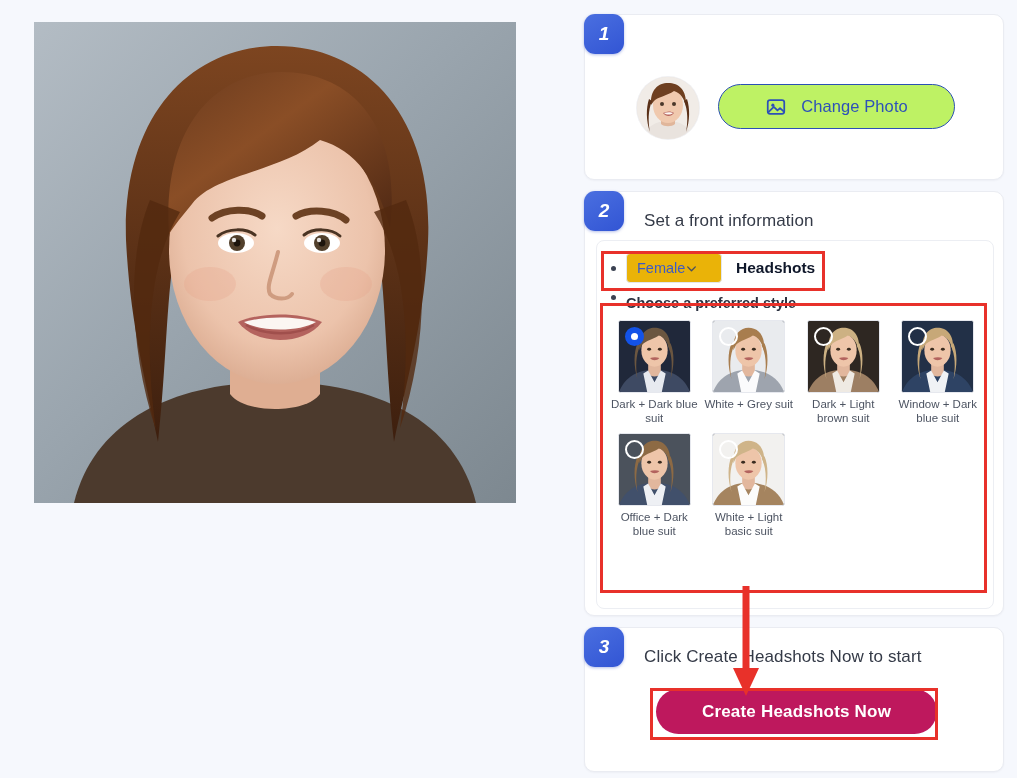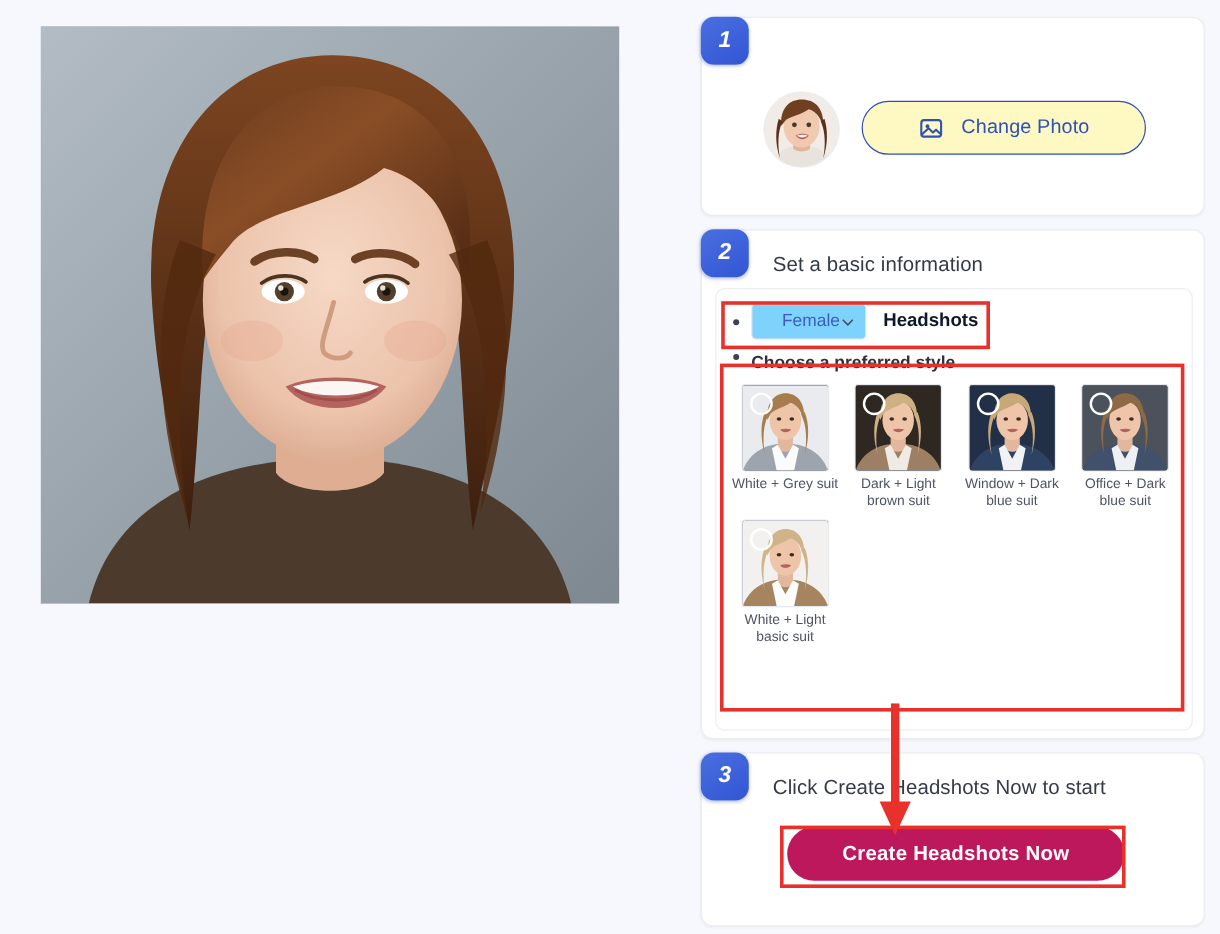--- a/index.html
+++ b/index.html
@@ -76,21 +76,21 @@
     box-shadow: 0 0 0 1px #f0f0f2;
   }
   #avatar-thumb svg { display: block; width: 100%; height: 100%; }
 
   #change-photo-button {
     position: absolute;
     left: 133px; top: 69px;
     width: 237px; height: 45px;
     border: 1.6px solid #2b50b4;
     border-radius: 24px;
-    background: #fef9c3;
+    background: #bef264;
     display: flex; align-items: center; justify-content: center;
     gap: 14px;
     cursor: pointer;
   }
   #change-photo-button .label {
     font-size: 16.5px;
     color: #2d51b8;
     font-weight: 500;
     letter-spacing: .1px;
   }
@@ -113,22 +113,22 @@
     gap: 10px;
   }
   .bullet-dot {
     width: 5px; height: 5px; border-radius: 50%;
     background: #3b4252; margin-left: 8px; flex: 0 0 auto;
   }
   #gender-select {
     width: 96px; height: 30px;
     border: 1px solid #e3e6ed;
     border-radius: 4px;
-    background: #7dd3fc;
-    display: flex; align-items: center; justify-content: flex-end;
+    background: #eab308;
+    display: flex; align-items: center; justify-content: flex-start;
     padding: 0 8px 0 10px;
     cursor: pointer;
   }
   #gender-select .value {
     font-size: 14.5px;
     color: #3d5bc4;
   }
   .chev { width: 13px; height: 13px; }
   #headshots-label {
     font-size: 15.5px;
@@ -324,21 +324,21 @@
         <rect x="3" y="4.5" width="18" height="15" rx="2.5"></rect>
         <circle cx="8.6" cy="10" r="1.7" fill="#2d51b8" stroke="none"></circle>
         <path d="M4 17.2 L9.6 11.8 L13.6 15.8 L16.4 13.2 L20 16.6" stroke-linejoin="round" stroke-linecap="round"></path>
       </svg>
       <span class="label">Change Photo</span>
     </div>
   </section>
 
   <section class="card" id="card-step-2">
     <div class="step-badge">2</div>
-    <div class="card-title">Set a basic information</div>
+    <div class="card-title">Set a front information</div>
 
     <div id="basic-info-panel">
 
       <div id="gender-row">
         <span class="bullet-dot"></span>
         <div id="gender-select">
           <span class="value">Female</span>
           <svg class="chev" viewBox="0 0 24 24" fill="none" stroke="#4a5160" stroke-width="2.6" stroke-linecap="round" stroke-linejoin="round">
             <path d="M5 9 L12 16 L19 9"></path>
           </svg>
@@ -348,20 +348,39 @@
 
       <div id="style-section-title">
         <span class="bullet-dot"></span>
         <span class="text">Choose a preferred style</span>
       </div>
 
       <div id="style-grid">
           <div class="style-cell">
             <div class="style-thumb">
               <svg viewBox="0 0 73 73" preserveAspectRatio="xMidYMid slice">
+                <rect width="73" height="73" fill="#20283a"></rect>
+                <path d="M0 73 C 6 57 20 50 36.5 50 C 53 50 67 57 73 73 Z" fill="#3e4a63"></path>
+                <path d="M30 44 L30 54 C 33 58 40 58 43 54 L43 44 Z" fill="#e2b79d"></path>
+                <path d="M30 51 L36.5 63 L43 51 L48 54 L44 73 L29 73 L25 54 Z" fill="#e7eaf0"></path>
+                <ellipse cx="36.5" cy="30" rx="13.5" ry="17" fill="#eec5a9"></ellipse>
+                <path d="M21 30 C 20 14 28 7 36.5 7 C 46 7 54 14 52.5 31 C 50 22 47 17 41 15 C 33 20 25 21 23 26 Z" fill="#6b5640"></path>
+                <path d="M50 25 C 55 35 55 48 53 60 C 57 46 57 33 53 23 Z" fill="#6b5640"></path>
+                <path d="M22 25 C 17 35 17 48 19 60 C 15 46 15 33 19 23 Z" fill="#6b5640"></path>
+                <ellipse cx="31" cy="29" rx="2" ry="1.5" fill="#3a2c20"></ellipse>
+                <ellipse cx="42" cy="29" rx="2" ry="1.5" fill="#3a2c20"></ellipse>
+                <path d="M32 38 C 35 37 39 37 41.5 38 C 39 41 34 41 32 38 Z" fill="#b3635e"></path>
+              </svg>
+              <span class="radio checked"></span>
+            </div>
+            <div class="style-label">Dark + Dark blue suit</div>
+          </div>
+          <div class="style-cell">
+            <div class="style-thumb">
+              <svg viewBox="0 0 73 73" preserveAspectRatio="xMidYMid slice">
                 <rect width="73" height="73" fill="#e9ebee"></rect>
                 <path d="M0 73 C 6 57 20 50 36.5 50 C 53 50 67 57 73 73 Z" fill="#9ea4ae"></path>
                 <path d="M30 44 L30 54 C 33 58 40 58 43 54 L43 44 Z" fill="#e2b79d"></path>
                 <path d="M30 51 L36.5 63 L43 51 L48 54 L44 73 L29 73 L25 54 Z" fill="#fbfbfc"></path>
                 <ellipse cx="36.5" cy="30" rx="13.5" ry="17" fill="#eec5a9"></ellipse>
                 <path d="M21 30 C 20 14 28 7 36.5 7 C 46 7 54 14 52.5 31 C 50 22 47 17 41 15 C 33 20 25 21 23 26 Z" fill="#a87d4e"></path>
                 <path d="M50 25 C 55 35 55 48 53 60 C 57 46 57 33 53 23 Z" fill="#a87d4e"></path>
                 <path d="M22 25 C 17 35 17 48 19 60 C 15 46 15 33 19 23 Z" fill="#a87d4e"></path>
                 <ellipse cx="31" cy="29" rx="2" ry="1.5" fill="#3a2c20"></ellipse>
                 <ellipse cx="42" cy="29" rx="2" ry="1.5" fill="#3a2c20"></ellipse>

